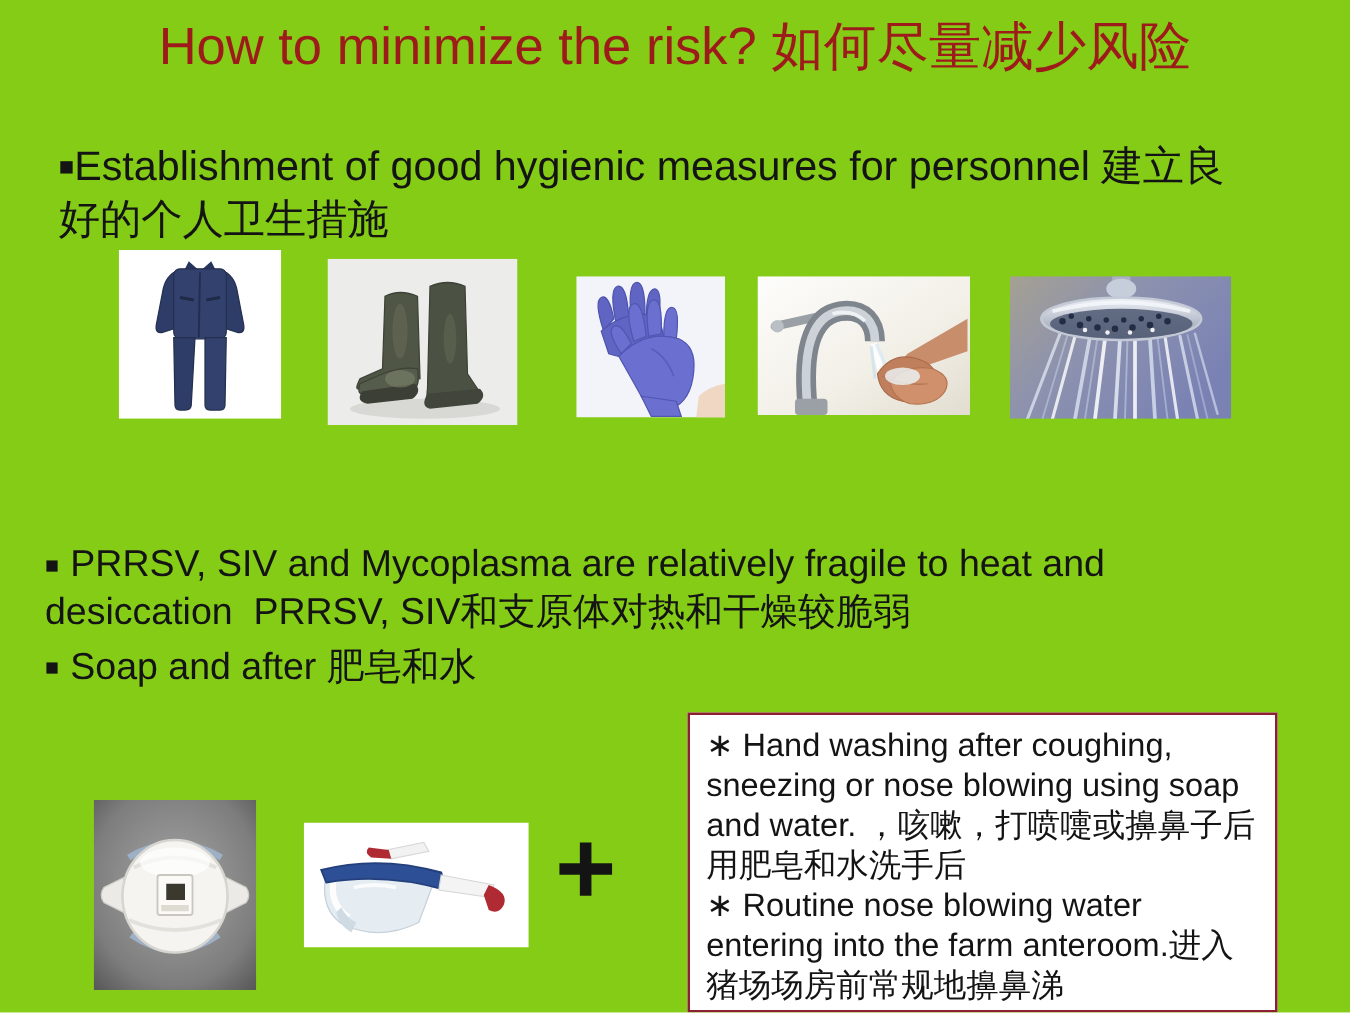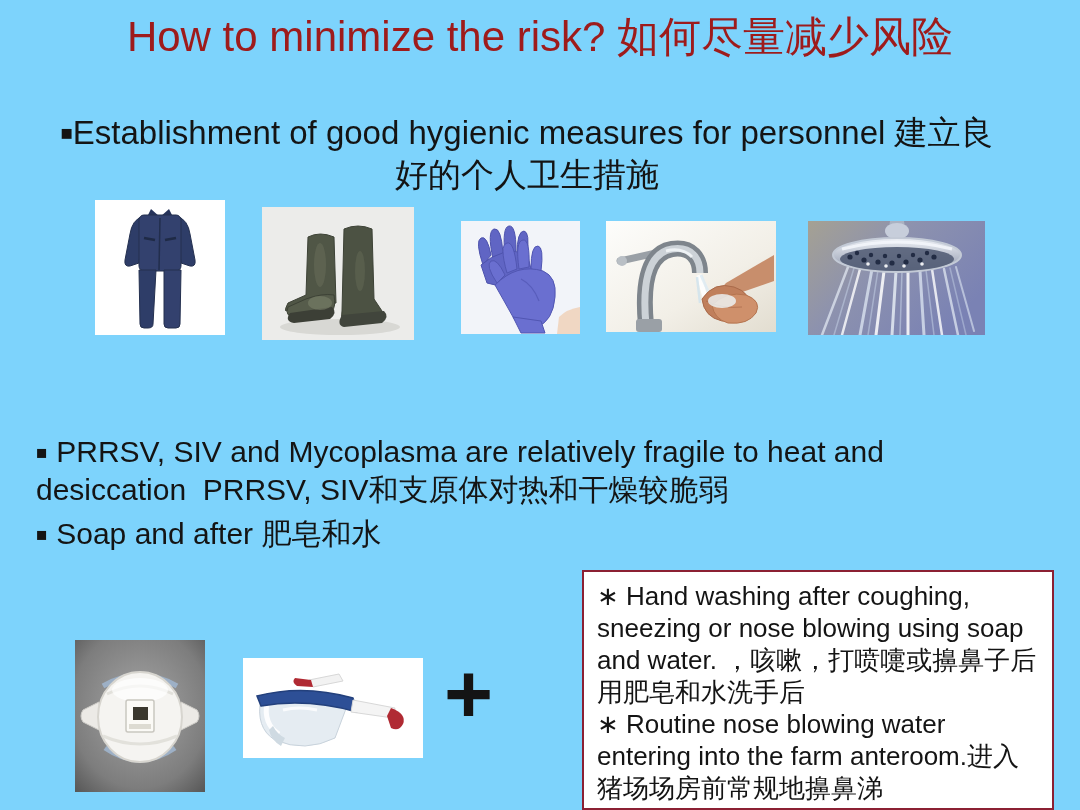--- a/index.html
+++ b/index.html
@@ -1,39 +1,39 @@
 <!DOCTYPE html>
 <html><head>
 <meta charset="utf-8">
 <style>
   html,body{margin:0;padding:0;background:#ffffff;}
   .slide{
-    position:relative;width:1080px;height:810px;background:#7dd3fc;overflow:hidden;
+    position:relative;width:1080px;height:810px;background:#84cc16;overflow:hidden;
     font-family:"Liberation Sans","DejaVu Sans",sans-serif;color:#111;
   }
   .title{
     position:absolute;top:14px;left:0;width:100%;text-align:center;
     font-size:42px;line-height:1.1;color:#9e1b1b;font-weight:400;white-space:nowrap;
   }
   .bullet-lg{
     position:absolute;top:112px;left:47px;width:960px;
-    font-size:33px;line-height:1.28;color:#141414;white-space:pre-wrap;text-align:center;
+    font-size:33px;line-height:1.28;color:#141414;white-space:pre-wrap;
   }
   .marker{font-size:0.62em;vertical-align:0.18em;}
   .mid-block{position:absolute;top:421px;left:36px;width:915px;font-size:30px;line-height:1.27;color:#141414;margin-top:12px;}
   .mid-block p{margin:0 0 6px 0;white-space:pre-wrap;}
   .mid-block .marker{margin-right:9px;}
   .fig{position:absolute;display:block;}
   .plus{
     position:absolute;left:444px;top:652px;font-size:84px;font-weight:700;color:#141414;line-height:1;
   }
   .note-box{
     position:absolute;left:550px;top:570px;width:472px;height:240px;box-sizing:border-box;
     border:2px solid #8b2033;background:#ffffff;padding:9px 12px 6px 13px;
-    font-size:26px;line-height:1.23;color:#141414;margin-left:32px;
+    font-size:26px;line-height:1.23;color:#141414;
   }
   .note-box p{margin:0;white-space:pre-wrap;}
 </style>
 </head>
 <body>
 
 <div class="slide">
 
   <div class="title">How to minimize the risk? 如何尽量减少风险</div>
 

